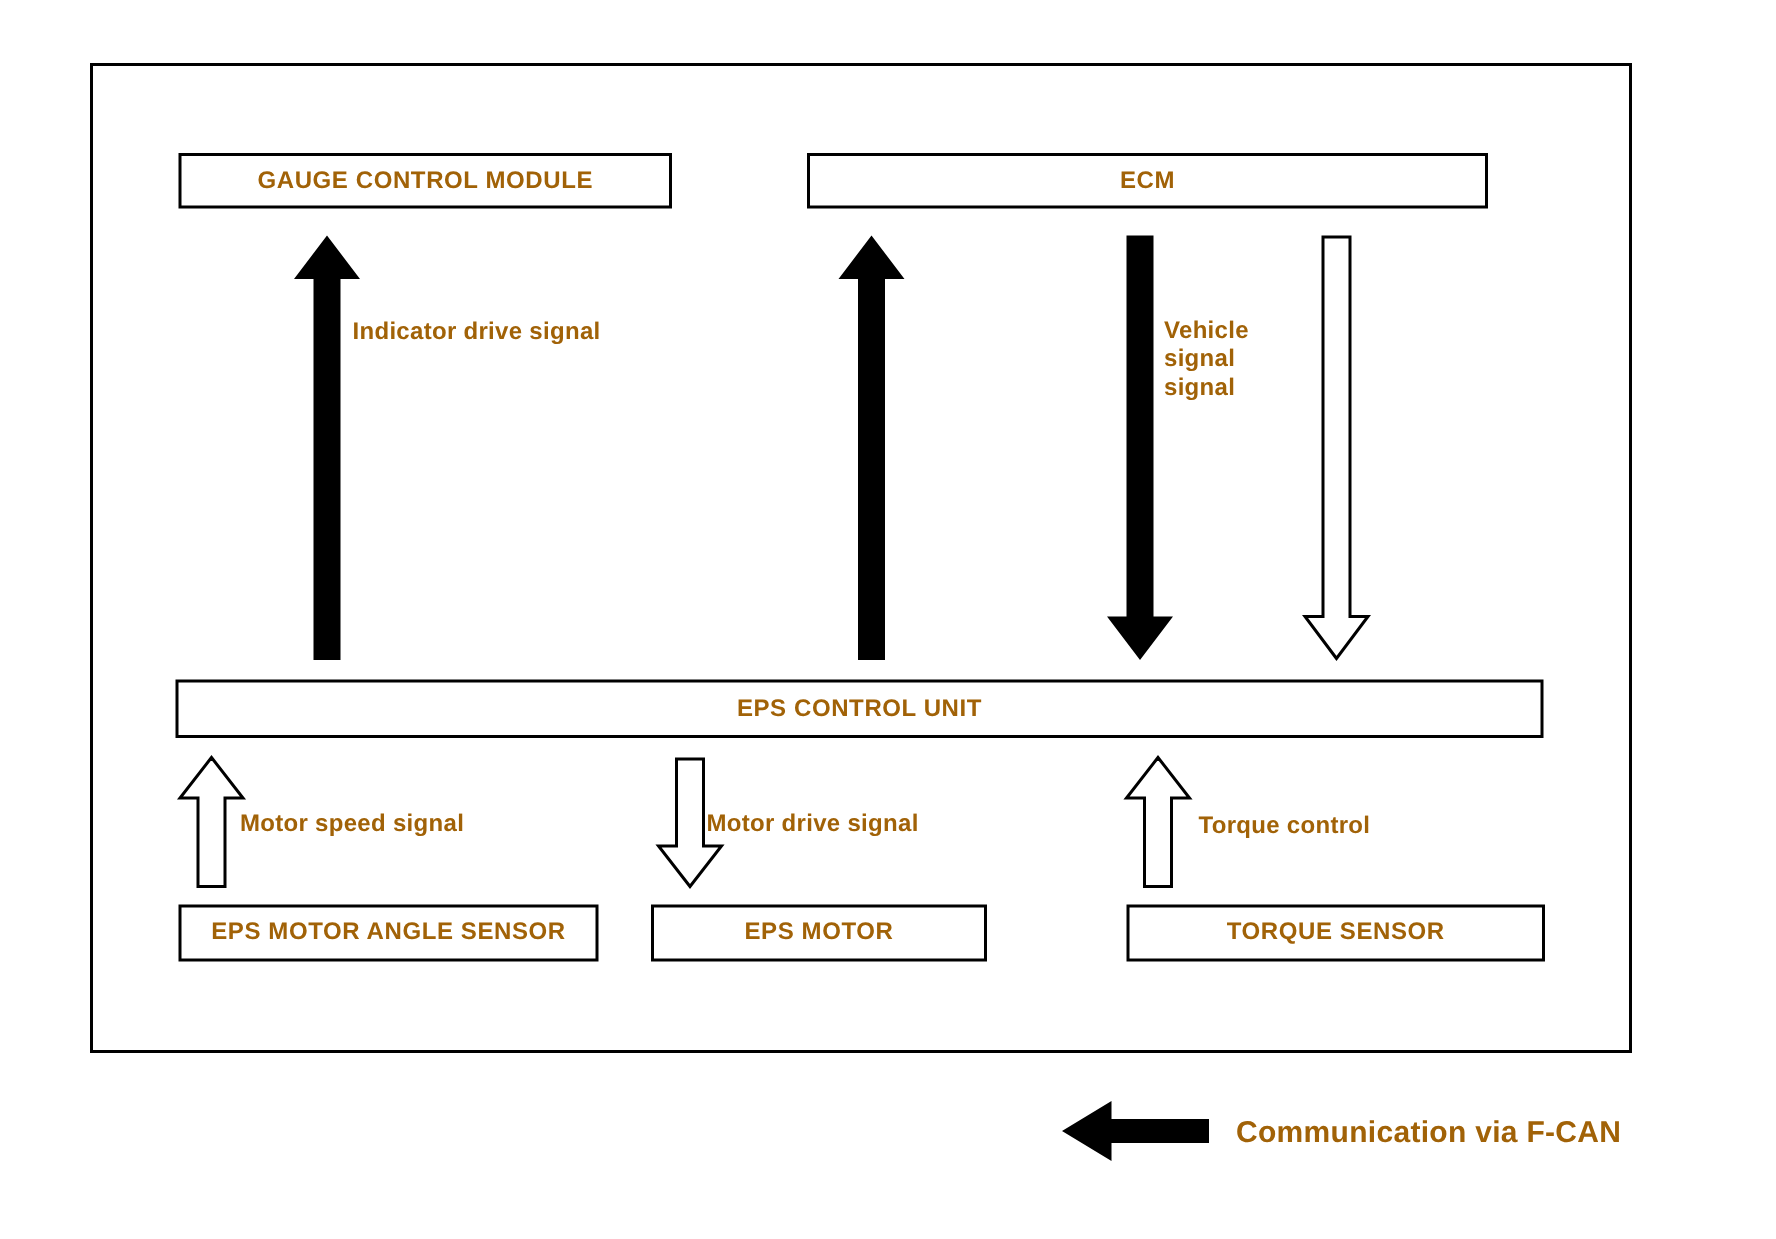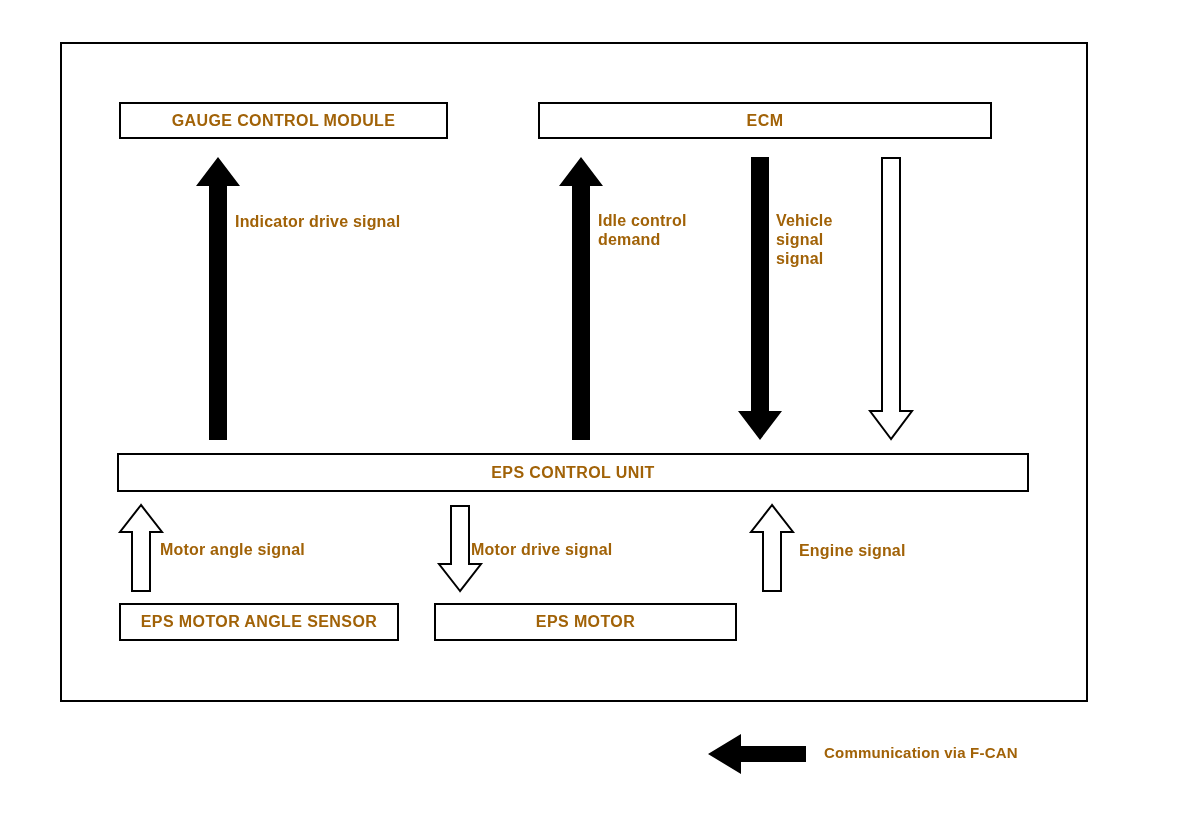--- a/index.html
+++ b/index.html
@@ -36,21 +36,21 @@
     font-weight: bold;
     font-size: 16px;
     letter-spacing: 0.4px;
     white-space: nowrap;
     box-sizing: border-box;
   }
   #box-gauge  { left: 103px; top: 102px; width: 329px; height: 37px; }
   #box-ecm    { left: 522px; top: 102px; width: 454px; height: 37px; }
   #box-epscu  { left: 101px; top: 453px; width: 912px; height: 39px; }
   #box-angle  { left: 103px; top: 603px; width: 280px; height: 38px; }
-  #box-motor  { left: 418px; top: 603px; width: 303px; height: 38px; }
+  #box-motor  { left: 418px; top: 603px; width: 224px; height: 38px; }
   #box-torque { left: 735px; top: 603px; width: 279px; height: 38px; }
 
   #arrow-layer {
     position: absolute;
     left: 0; top: 0;
     width: 1184px;
     height: 826px;
   }
   .arrow-solid   { fill: #000000; stroke: none; }
   .arrow-outline { fill: #ffffff; stroke: #000000; stroke-width: 2; stroke-linejoin: miter; }
@@ -65,21 +65,21 @@
   }
   .sig-label.wrap { white-space: normal; }
   #lbl-indicator { left: 219px; top: 212px; }
   #lbl-idle      { left: 582px; top: 211px; width: 112px; }
   #lbl-vehicle   { left: 760px; top: 211px; width: 72px; }
   #lbl-engine    { left: 890px; top: 211px; width: 72px; }
   #lbl-mangle    { left: 144px; top: 540px; }
   #lbl-mdrive    { left: 455px; top: 540px; }
   #lbl-torque    { left: 783px; top: 541px; }
   #lbl-legend    { left: 808px; top: 744px; position: absolute;
-                   font-weight: bold; font-size: 15px; letter-spacing: 0.2px; white-space: nowrap; }
+                   font-weight: bold; font-size: 20px; letter-spacing: 0.2px; white-space: nowrap; }
 </style>
 </head>
 <body>
 
 <div id="canvas">
 
   <div class="frame"></div>
 
   <svg id="arrow-layer" viewBox="0 0 1184 826" xmlns="http://www.w3.org/2000/svg">
     <polygon class="arrow-solid" points="202,157 180,186 193,186 193,440 211,440 211,186 224,186"></polygon>
@@ -90,23 +90,23 @@
     <polygon class="arrow-outline" points="444,591 423,564 435,564 435,506 453,506 453,564 465,564"></polygon>
     <polygon class="arrow-outline" points="756,505 735,532 747,532 747,591 765,591 765,532 777,532"></polygon>
     <polygon class="arrow-solid" points="692,754 725,734 725,746 790,746 790,762 725,762 725,774"></polygon>
   </svg>
 
   <div class="node" id="box-gauge">GAUGE CONTROL MODULE</div>
   <div class="node" id="box-ecm">ECM</div>
   <div class="node" id="box-angle">EPS MOTOR ANGLE SENSOR</div>
   <div class="node" id="box-epscu">EPS CONTROL UNIT</div>
   <div class="node" id="box-motor">EPS MOTOR</div>
+  <div class="node" id="box-torque">TORQUE SENSOR</div>
 
   <div class="sig-label" id="lbl-indicator">Indicator drive signal</div>
-  <div class="sig-label wrap" id="lbl-idle">Idle control demand</div>
   <div class="sig-label wrap" id="lbl-vehicle">Vehicle signal signal</div>
-  <div class="sig-label" id="lbl-mangle">Motor angle signal</div>
+  <div class="sig-label" id="lbl-mangle">Motor speed signal</div>
   <div class="sig-label" id="lbl-mdrive">Motor drive signal</div>
-  <div class="sig-label" id="lbl-torque">Engine signal</div>
+  <div class="sig-label" id="lbl-torque">Torque control</div>
 
   <div id="lbl-legend">Communication via F-CAN</div>
 
 </div>
 
 </body></html>

